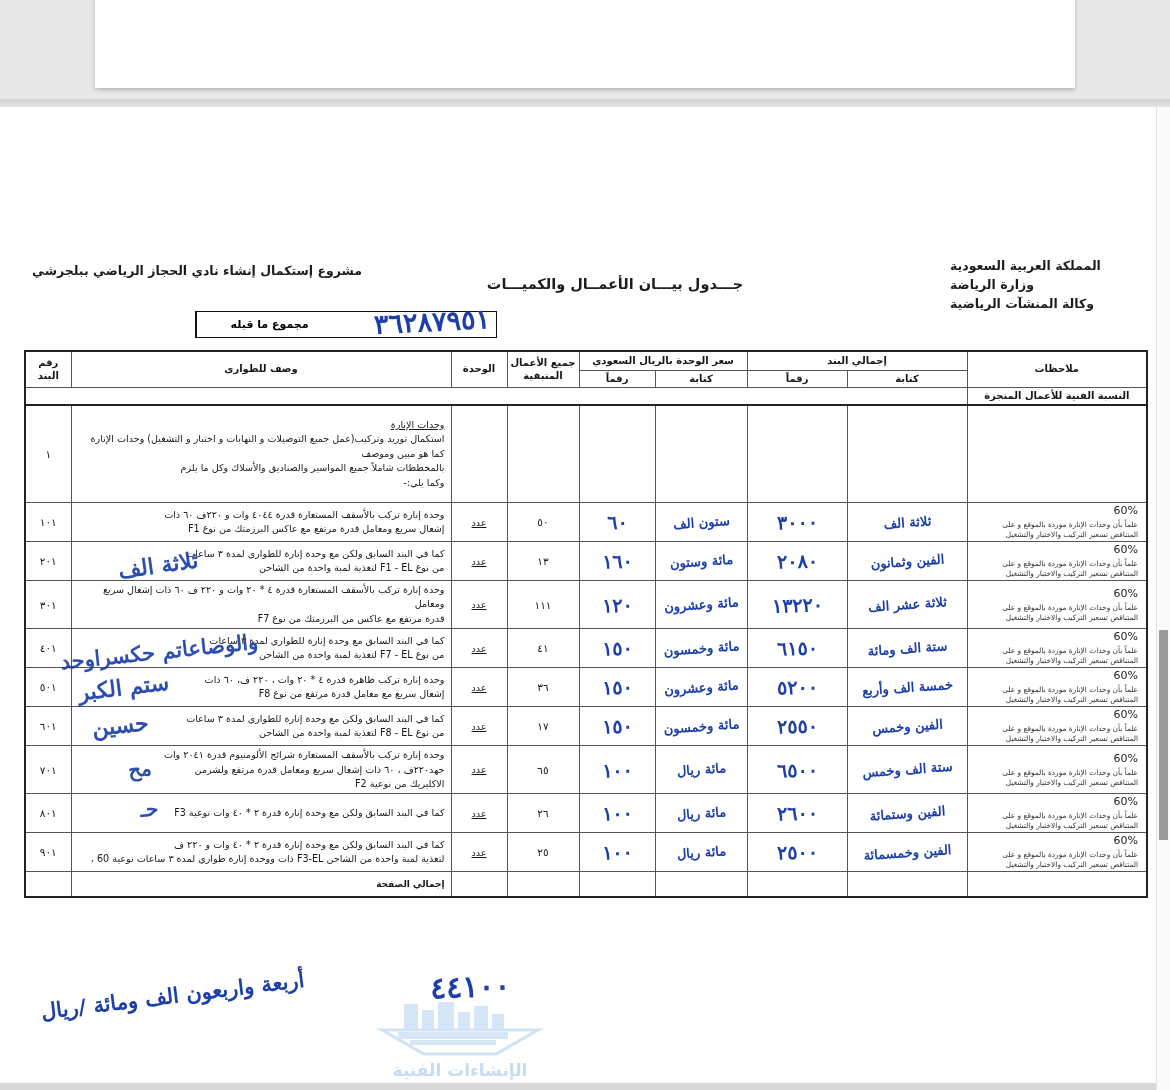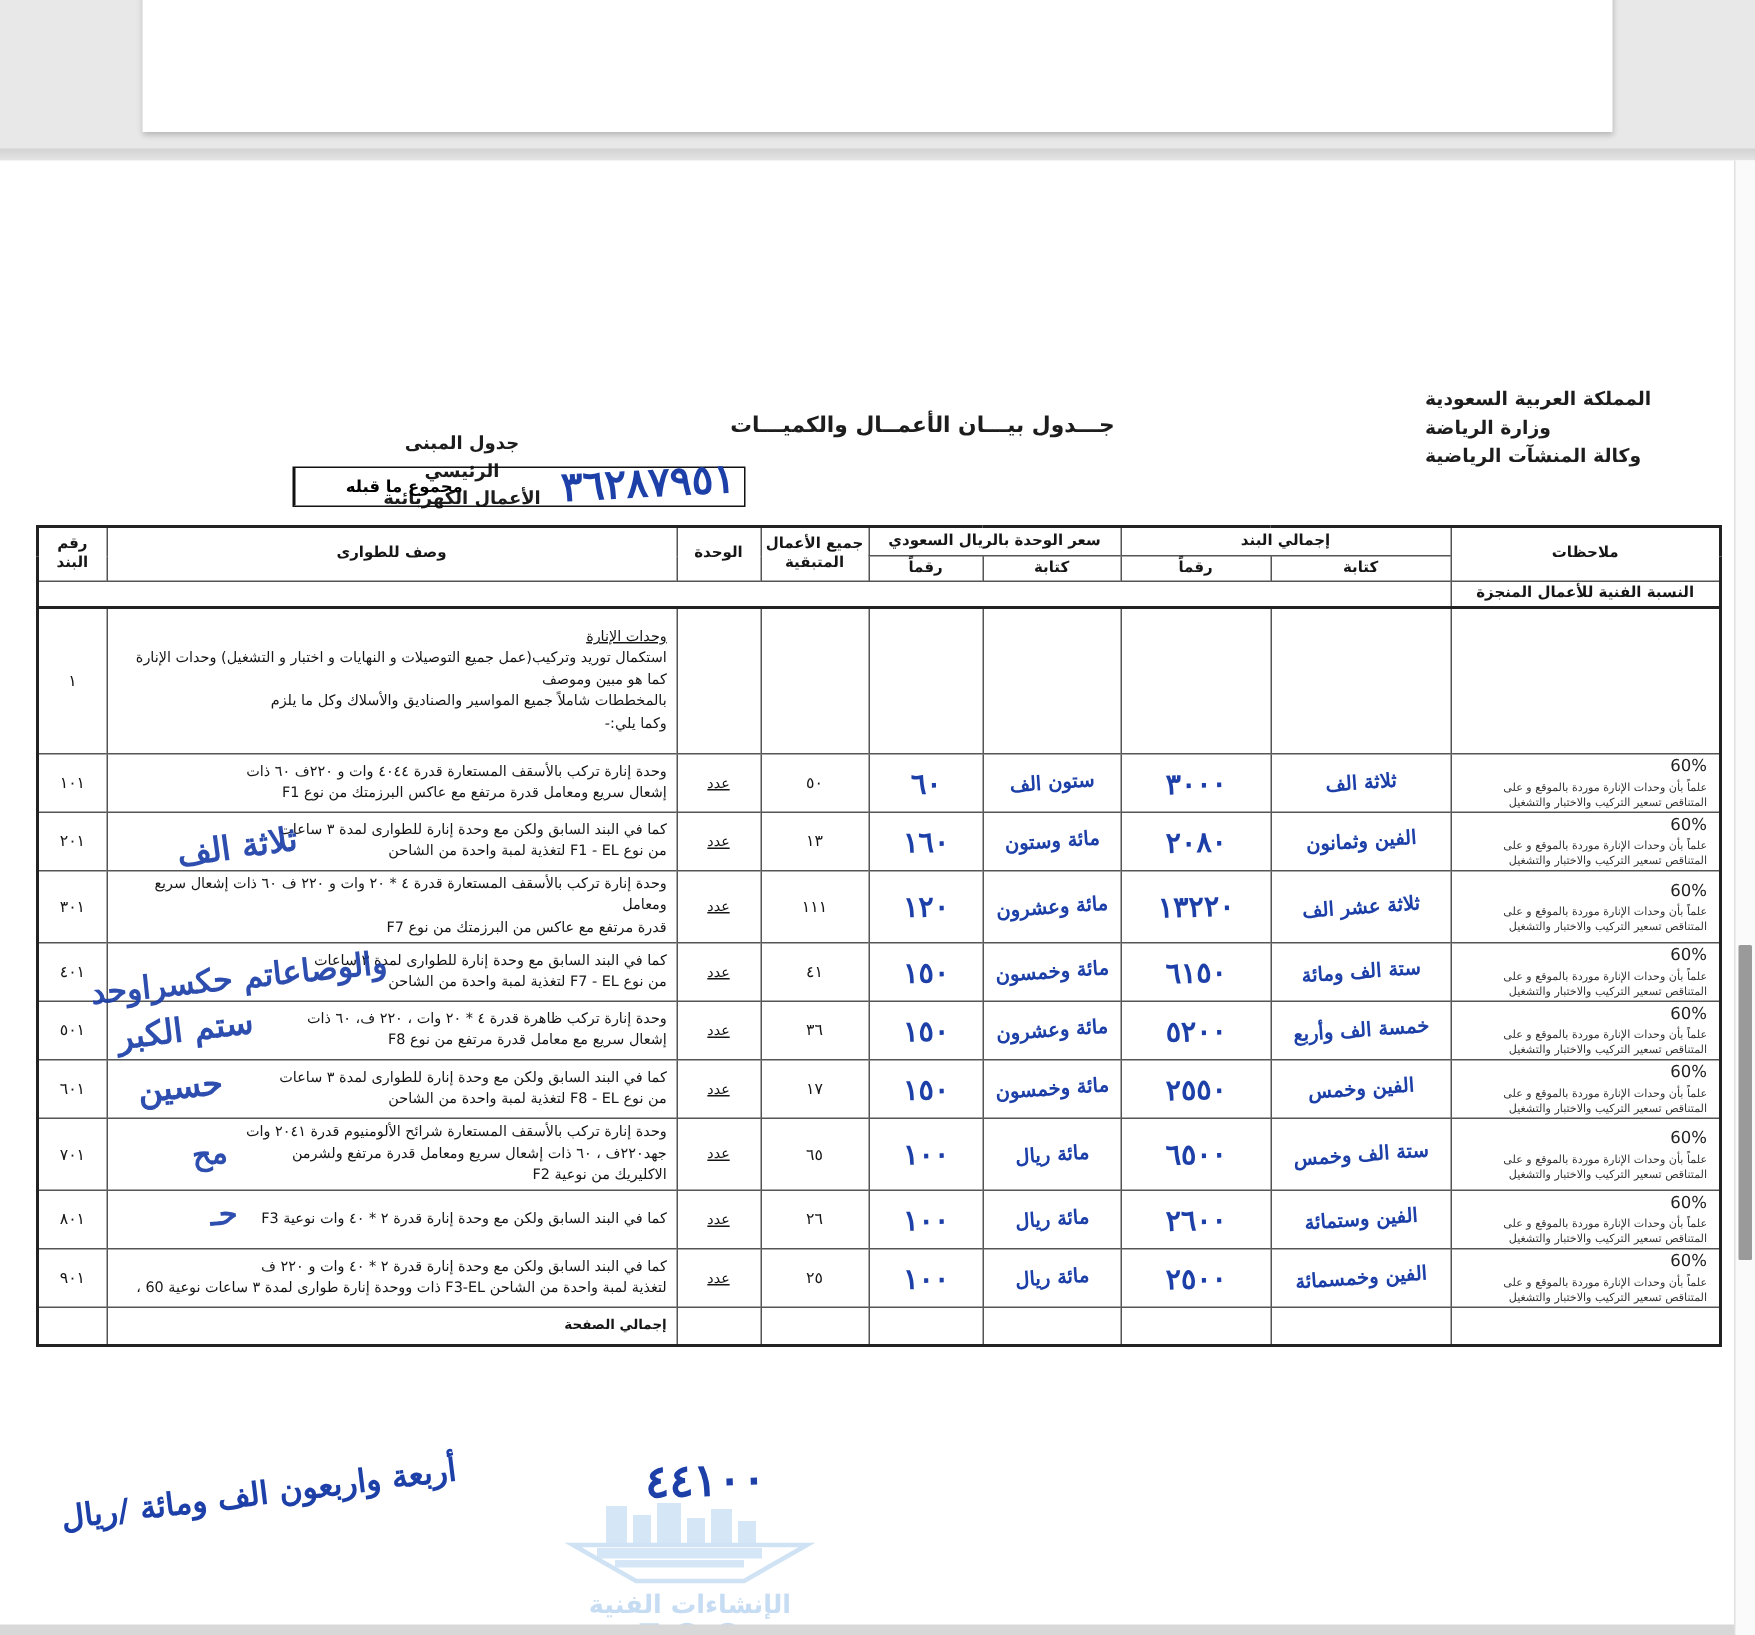--- a/index.html
+++ b/index.html
@@ -134,27 +134,24 @@
 <div id="gap-strip"></div>
 
 <div id="page">
 
   <div class="hdr" id="hdr-right">
     <div>المملكة العربية السعودية</div>
     <div>وزارة الرياضة</div>
     <div>وكالة المنشآت الرياضية</div>
   </div>
 
+  <div class="hdr" id="hdr-project">مشروع إستكمال إنشاء نادي الحجاز الرياضي ببلجرشي</div>
 
   <div class="hdr" id="hdr-center">جـــدول بيـــان الأعمــال والكميـــات</div>
 
-  <div class="hdr" id="hdr-building">
-    <div>جدول المبنى الرئيسي</div>
-    <div>الأعمال الكهربائية</div>
-  </div>
 
   <div id="carry-box">
     <div id="carry-label">مجموع ما قبله</div>
     <div id="carry-value">
       <span class="hw" id="carry-num">٣٦٢٨٧٩٥١</span>
     </div>
   </div>
 
   <table>
     <colgroup>

